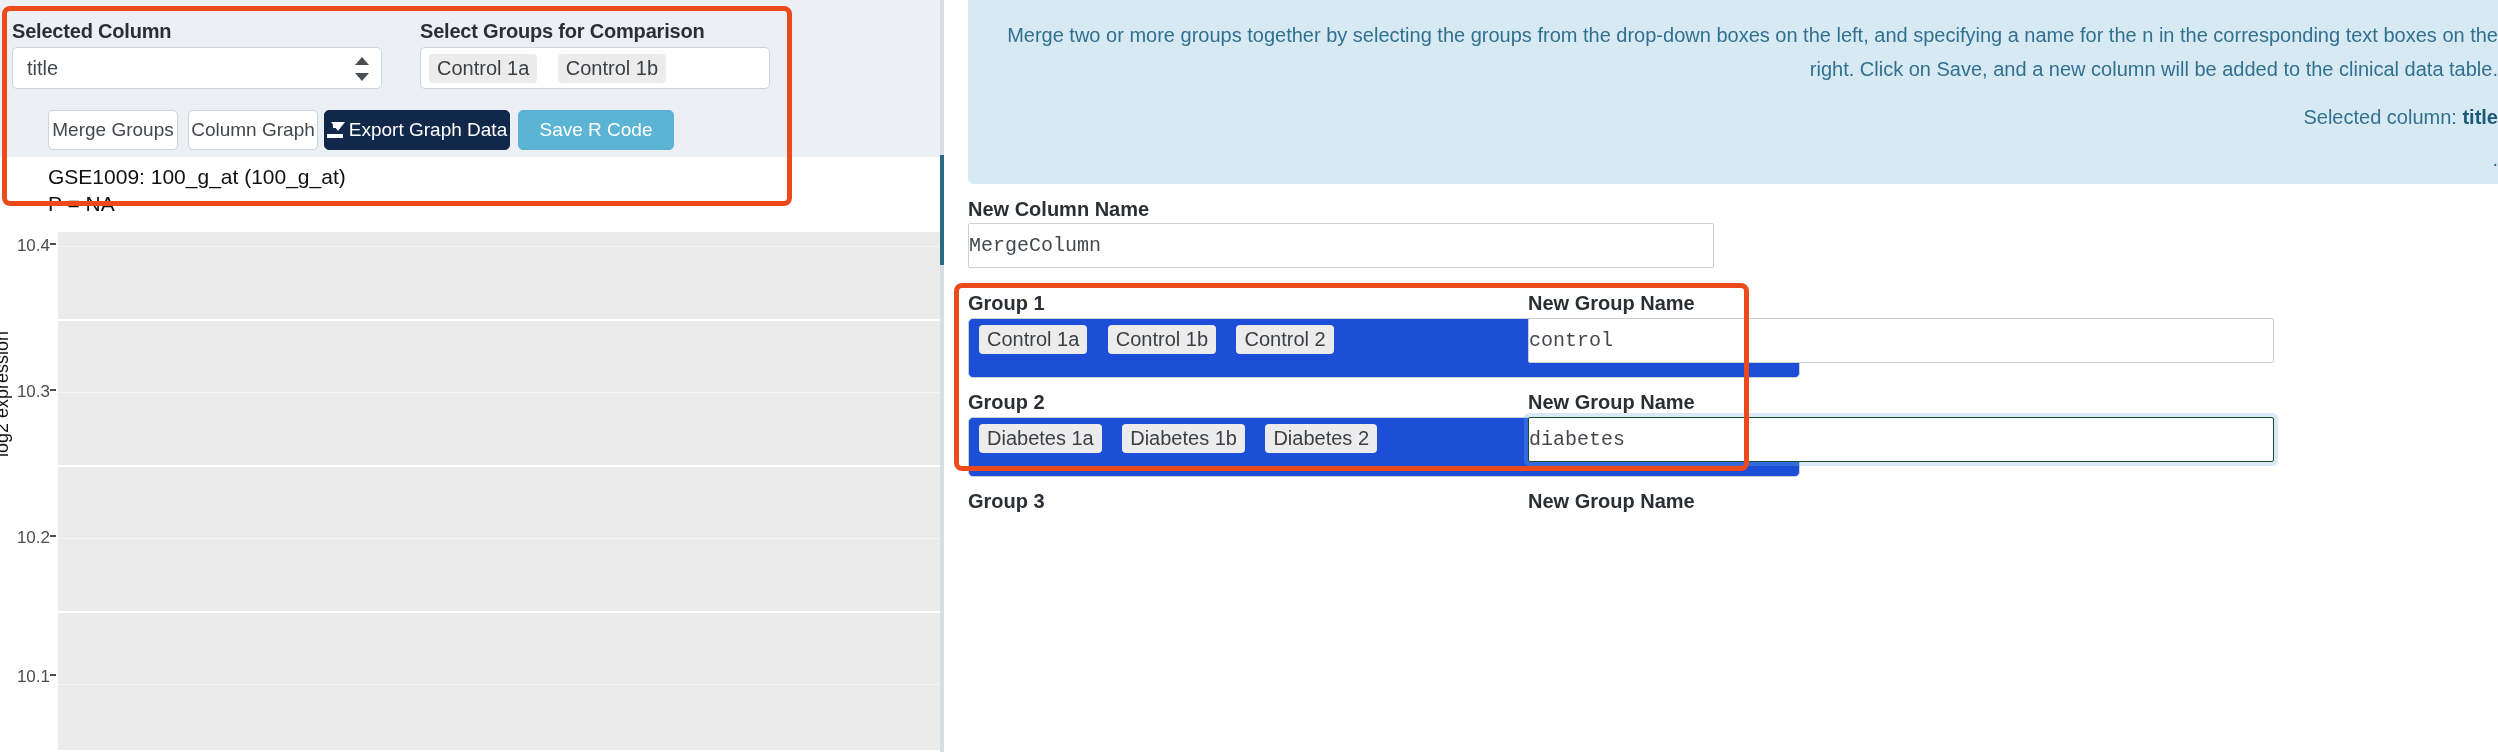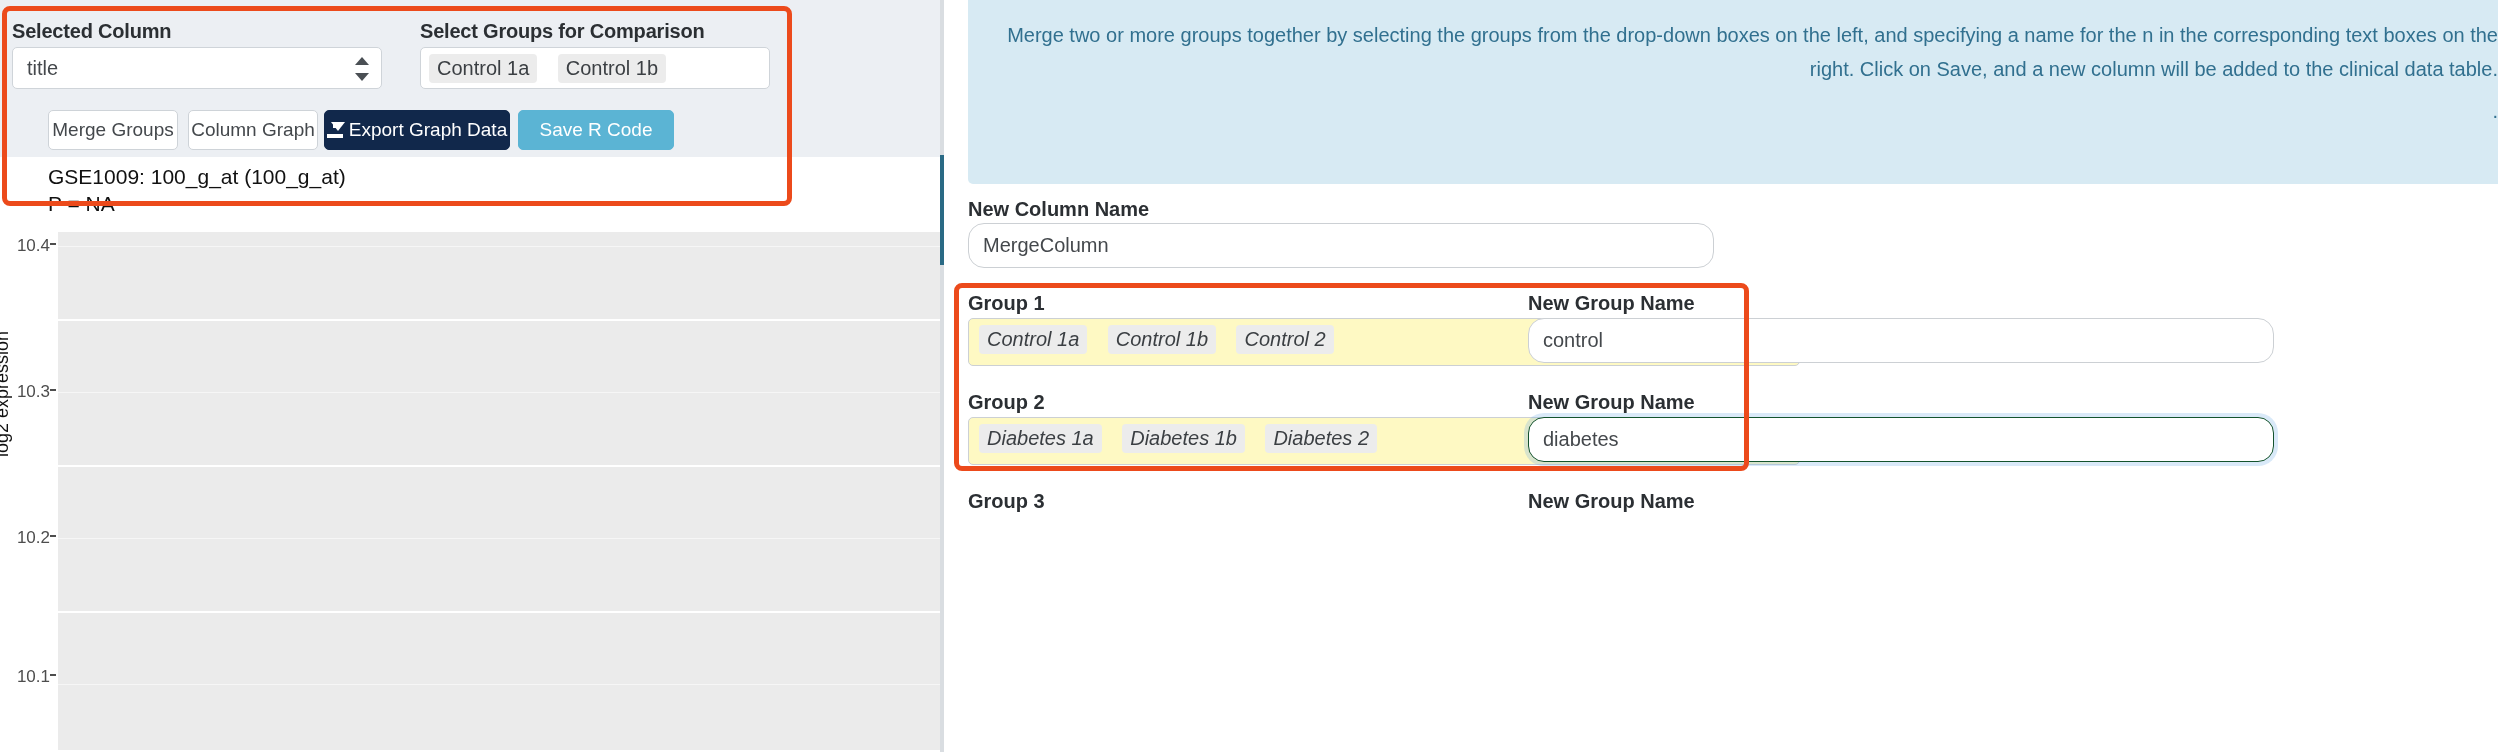--- a/index.html
+++ b/index.html
@@ -211,37 +211,37 @@
   .field-label {
     position: absolute;
     font-size: 20px; font-weight: bold; color: #2b2f33;
     white-space: nowrap;
   }
   .text-input {
     position: absolute;
     height: 45px;
     background: #ffffff;
     border: 1px solid #ccd0d4;
-    border-radius: 16px;
+    border-radius: 2px;
     font-size: 20px; color: #44484c;
-    padding-left: 14px;
     line-height: 43px;
+    font-family: Liberation Mono, monospace;
   }
   .text-input.focused {
     border: 1px solid #14532d;
     box-shadow: 0 0 0 4px rgba(120,175,230,0.28);
   }
   .tagbox {
     position: absolute;
-    height: 48px;
-    background: #fef9c3;
+    height: 60px;
+    background: #1d4ed8;
     border: 1px solid #ccd0d4;
     border-radius: 5px;
     padding: 6px 0 0 10px;
-    white-space: nowrap; overflow: hidden; font-style: italic;
+    white-space: nowrap; overflow: hidden;
   }
 
   #lbl-new-column { left: 24px;  top: 198px; }
   #in-new-column  { left: 24px;  top: 223px; width: 746px; }
 
   #lbl-group1  { left: 24px;  top: 292px; }
   #tags-group1 { left: 24px;  top: 318px; width: 832px; }
   #lbl-ngn1    { left: 584px; top: 292px; }
   #in-ngn1     { left: 584px; top: 318px; width: 746px; }
 
@@ -333,20 +333,23 @@
     <div id="highlight-controls"></div>
   </div>
 
   <div id="divider"></div>
   <div id="divider-handle"></div>
 
   <div id="right-panel">
 
     <div id="info-box">
       <p>Merge two or more groups together by selecting the groups from the drop-down boxes on the left, and specifying a name for the n in the corresponding text boxes on the right. Click on Save, and a new column will be added to the clinical data table.</p>
+      <p id="info-selected">
+        <span>Selected column: </span><b>title</b>
+      </p>
       <p id="info-dot">.</p>
     </div>
 
     <div class="field-label" id="lbl-new-column">New Column Name</div>
     <div class="text-input" id="in-new-column">MergeColumn</div>
 
     <div class="field-label" id="lbl-group1">Group 1</div>
     <div class="tagbox" id="tags-group1">
       <span class="tag">Control 1a</span>
       <span class="tag">Control 1b</span>

